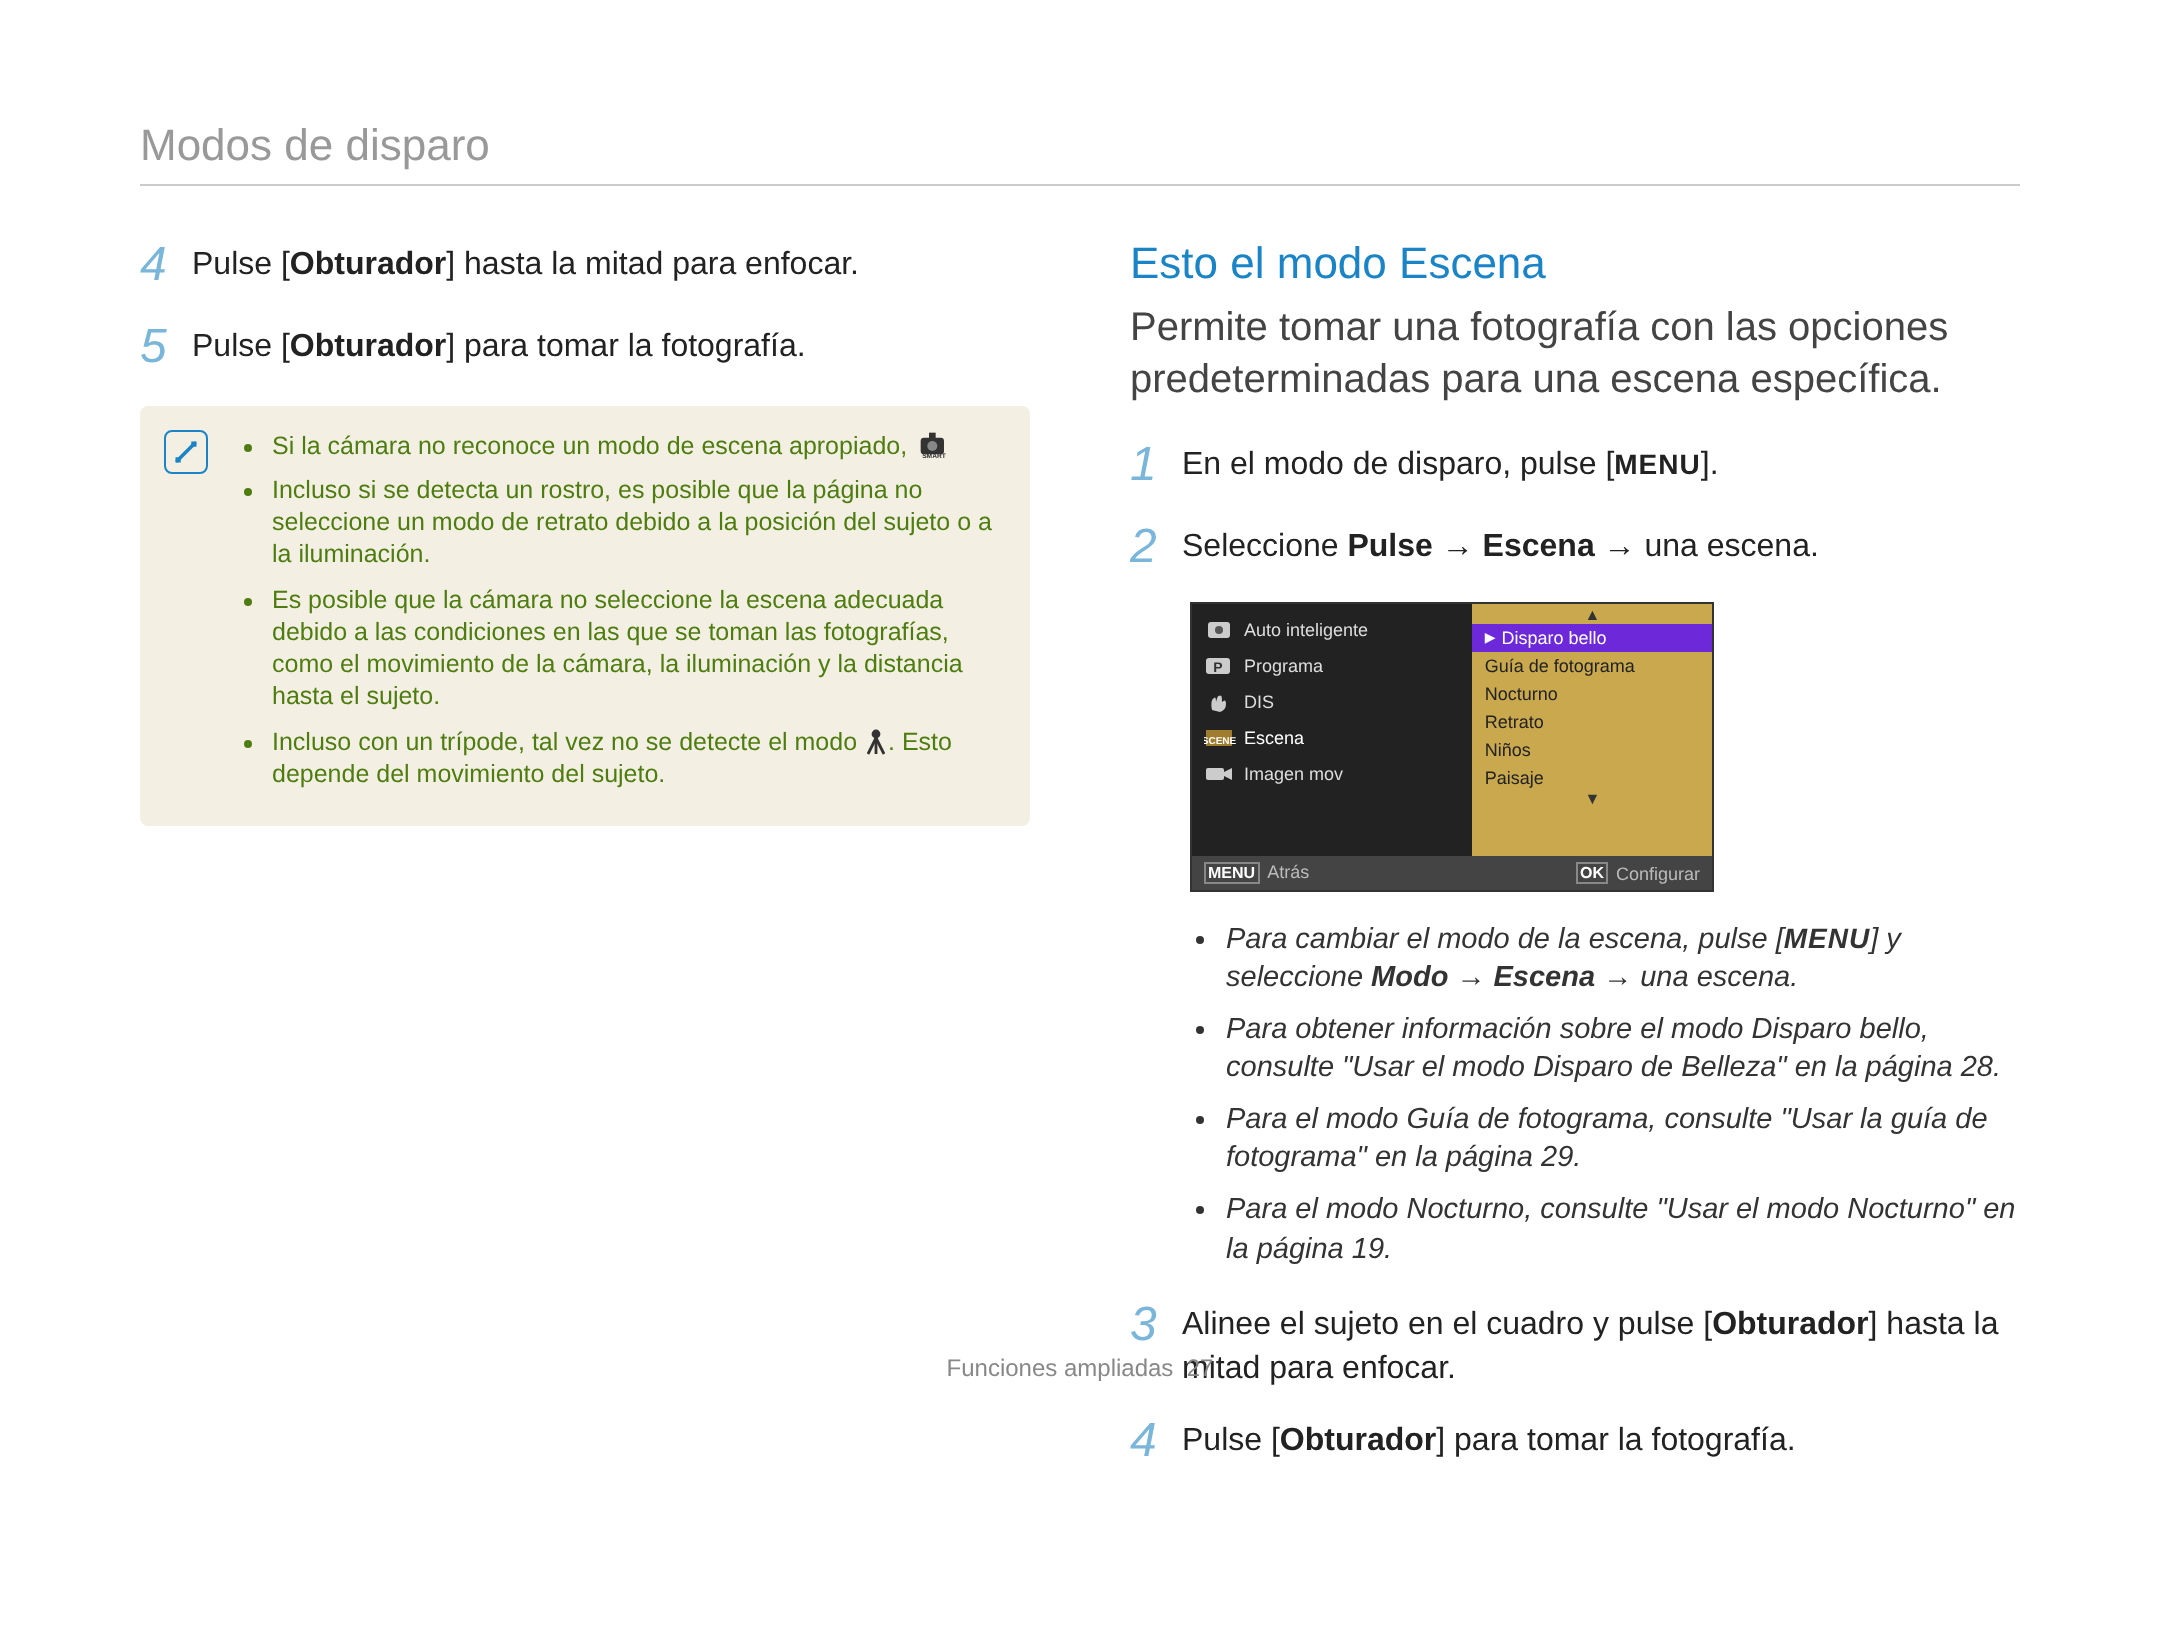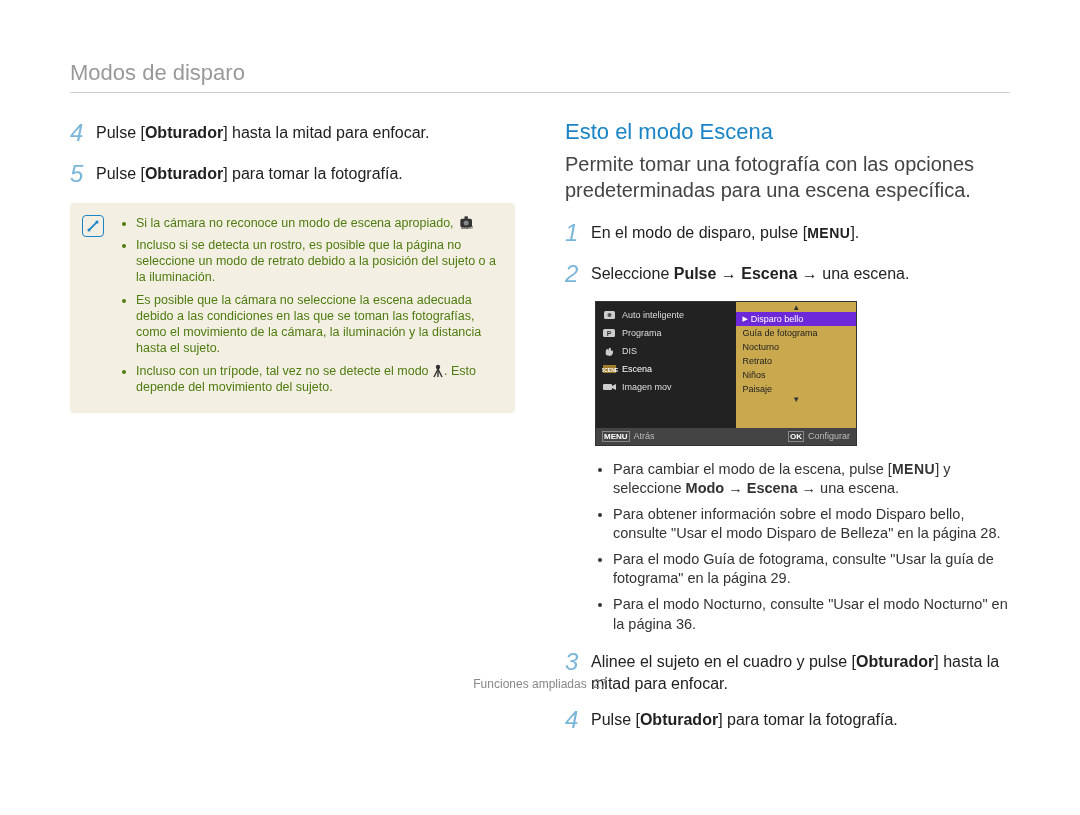--- a/index.html
+++ b/index.html
@@ -192,34 +192,35 @@
     font-size: 7px;
   }
   .camera-footer {
     display: flex;
     background: #444;
     color: #bbb;
     font-size: 9px;
     padding: 3px 6px;
   }
   .camera-footer .left { flex:1; display:flex; align-items:center; gap:4px;}
-  .camera-footer .right { display:flex; align-items:flex-start; gap:4px;}
+  .camera-footer .right { display:flex; align-items:flex-end; gap:4px;}
   .camera-footer .key {
     font-weight: bold;
     color: #fff;
     font-size: 8px;
     border: 1px solid #888;
     padding: 0 1px;
   }
 
   
   ul.subbullets {
     list-style: disc;
     padding-left: 48px;
     margin: 0 0 14px 0;
+    font-style: italic;
   }
   ul.subbullets li {
     font-size: 14.5px;
     color: #333;
     line-height: 1.35;
     margin-bottom: 6px;
   }
   ul.subbullets strong { font-weight: bold; }
 
   .footer {
@@ -379,21 +380,21 @@
             </div>
         </div>
       </div>
 
       <ul class="subbullets">
         <li>
           <span>Para cambiar el modo de la escena, pulse [</span><span class="menu-key">MENU</span><span>] y seleccione </span><strong>Modo → Escena →</strong><span> una escena.</span>
         </li>
         <li>Para obtener información sobre el modo Disparo bello, consulte "Usar el modo Disparo de Belleza" en la página 28.</li>
         <li>Para el modo Guía de fotograma, consulte "Usar la guía de fotograma" en la página 29.</li>
-        <li>Para el modo Nocturno, consulte "Usar el modo Nocturno" en la página 36.</li>
+        <li>Para el modo Nocturno, consulte "Usar el modo Nocturno" en la página 19.</li>
       </ul>
 
       <div class="step">
         <div class="step-num">3</div>
         <div class="step-text">
           <span>Alinee el sujeto en el cuadro y pulse [</span><strong>Obturador</strong><span>] hasta la mitad para enfocar.</span>
         </div>
       </div>
 
       <div class="step">

